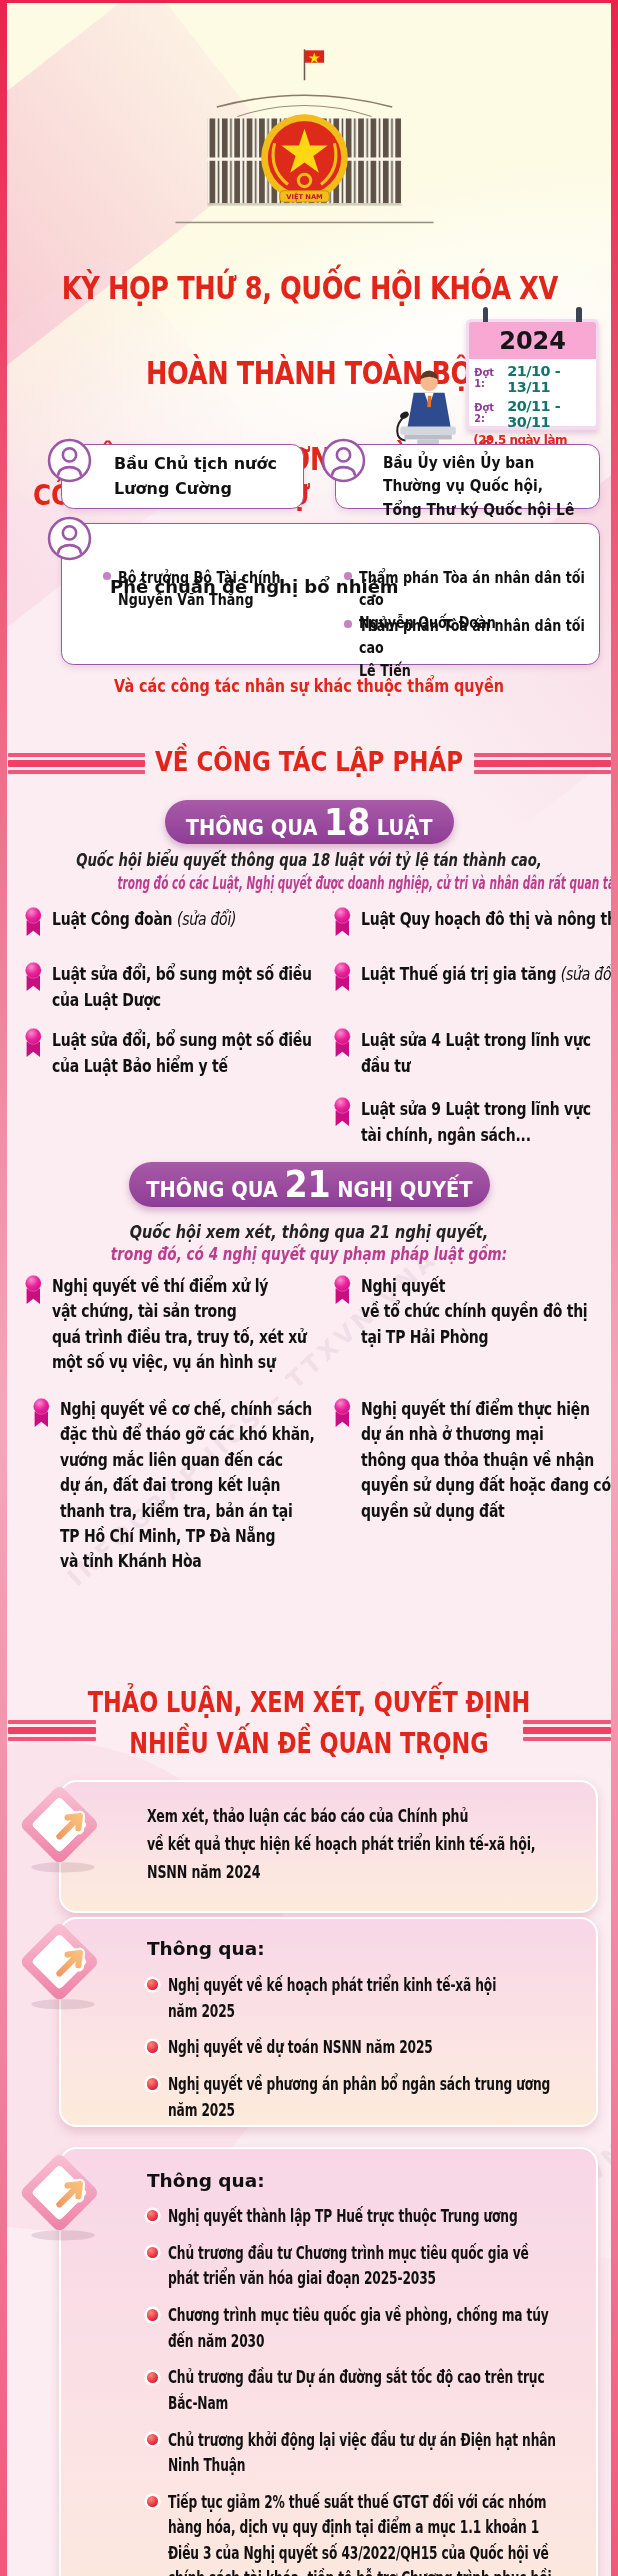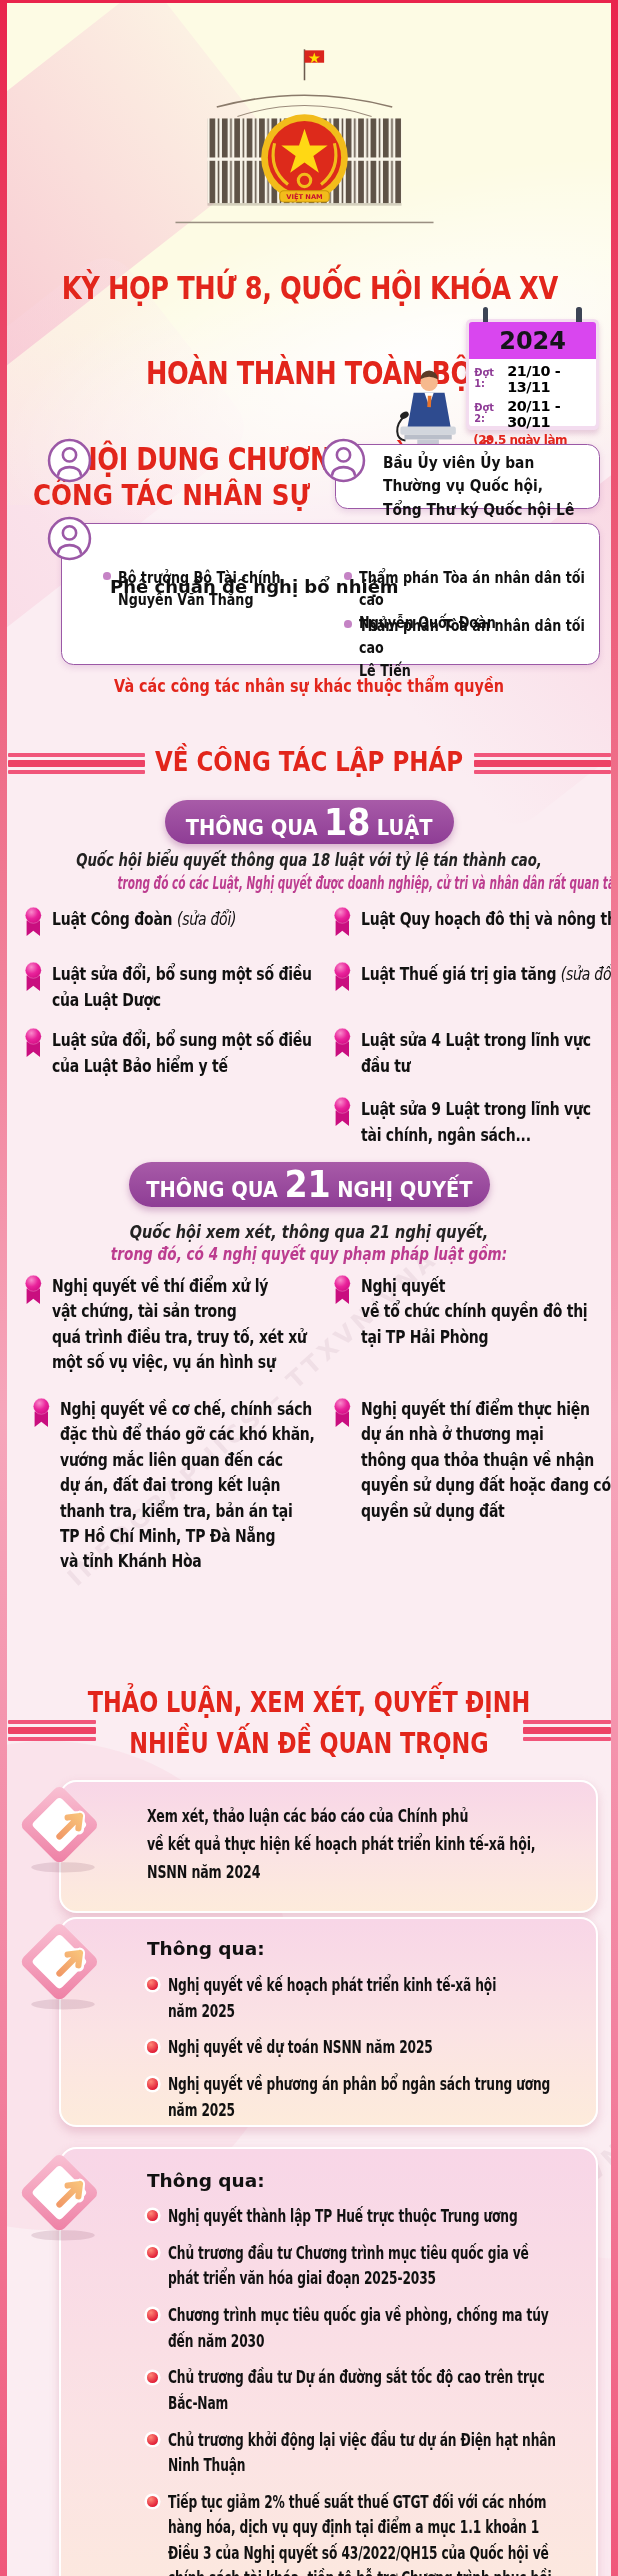--- a/index.html
+++ b/index.html
@@ -33,26 +33,26 @@
   .edge-l{left:0;top:0;width:6.7px;height:3373px;}
   .edge-r{right:0;top:0;width:6.7px;height:3373px;}
   .edge-l,.edge-r{background:linear-gradient(180deg,#E9244C 0%,#EC5A77 16%,#F6A6BB 42%,#F283A0 60%,#EE3A60 88%,#ED2D55 100%);}
   
   .title-line{font-size:32px;letter-spacing:-0.5px;}
   
   .calendar{left:466px;top:307px;width:135px;height:126px;}
   .cal-card{position:absolute;left:0;top:12px;width:133px;height:111px;background:#F3DCEF;
     border-radius:5.2px;box-shadow:0 3.1px 5.2px rgba(170,90,150,.25);}
   .cal-head{position:absolute;left:3.1px;top:15px;width:127px;height:37px;border-radius:3.1px 3.1px 0 0;
-    background:#d946ef;display:flex;align-items:center;justify-content:center;}
+    background:#f9a8d4;display:flex;align-items:center;justify-content:center;}
   .cal-year{font-size:24px;font-weight:700;color:#15151a;}
   .cal-body{position:absolute;left:3.1px;top:52px;width:127px;height:67px;background:#fff;border-radius:0 0 3.1px 3.1px;}
   .cal-row{display:flex;align-items:baseline;gap:3.1px;margin:3.6px 0 0 5.2px;}
   .cal-label{font-size:9.8px;font-weight:700;color:#8E3B96;}
-  .cal-dates{font-size:14.4px;font-weight:700;color:#000000;letter-spacing:-0.5px;}
+  .cal-dates{font-size:14.4px;font-weight:700;color:#0f766e;letter-spacing:-0.5px;}
   .cal-note{margin:2.6px 0 0 4.1px;font-size:12px;font-weight:700;color:#E2251B;letter-spacing:-0.5px;}
   .clip{position:absolute;top:0;width:5.7px;height:27px;border-radius:2.6px;background:#3C4454;}
   
   .pcard{background:#fff;border:1.5px solid #9B58A6;border-radius:12.4px;
     box-shadow:0 2.6px 6.2px rgba(160,80,160,.18);}
   .pcard-text{font-size:16px;font-weight:700;line-height:1.55;}
   .user-ic{position:absolute;width:45px;height:45px;}
   .pdot{display:inline-block;width:7.7px;height:7.7px;border-radius:50%;background:#C583C5;flex:0 0 7.7px;margin-top:5.2px;}
   .aprow{display:flex;gap:7.2px;position:absolute;}
   .aptxt{font-size:15.5px;font-weight:700;line-height:1.45;width:289px;}
@@ -218,20 +218,24 @@
       <div class="cal-row">
         <span class="cal-label">Đợt 2:</span>
         <span class="cal-dates">20/11 - 30/11</span>
       </div>
       <div class="cal-note">(29,5 ngày làm việc)</div>
     </div>
   </div>
 
   <div class="abs redh" style="left:33px;top:478px;font-size:29px;white-space:nowrap;transform:scaleX(.85);transform-origin:0 0">CÔNG TÁC NHÂN SỰ</div>
 
+  <div class="abs pcard" style="left:61px;top:444px;width:241px;height:63px">
+    <div class="pcard-text pre" style="margin:7.2px 0 0 52px">Bầu Chủ tịch nước
+Lương Cường</div>
+  </div>
   <svg class="user-ic abs" style="left:47px;top:438px" viewBox="0 0 88 88" width="45" height="45">
       <use href="#user-sym"></use>
     </svg>
 
   <div class="abs pcard" style="left:335px;top:444px;width:263px;height:63px">
     <div class="pcard-text pre" style="margin:7.2px 0 0 47px;font-size:15px;transform:scaleX(.92);transform-origin:0 0;width:227px">Bầu Ủy viên Ủy ban Thường vụ Quốc hội,
 Tổng Thư ký Quốc hội Lê Quang Tùng</div>
   </div>
   <svg class="user-ic abs" style="left:321px;top:438px" viewBox="0 0 88 88" width="45" height="45">
       <use href="#user-sym"></use>

